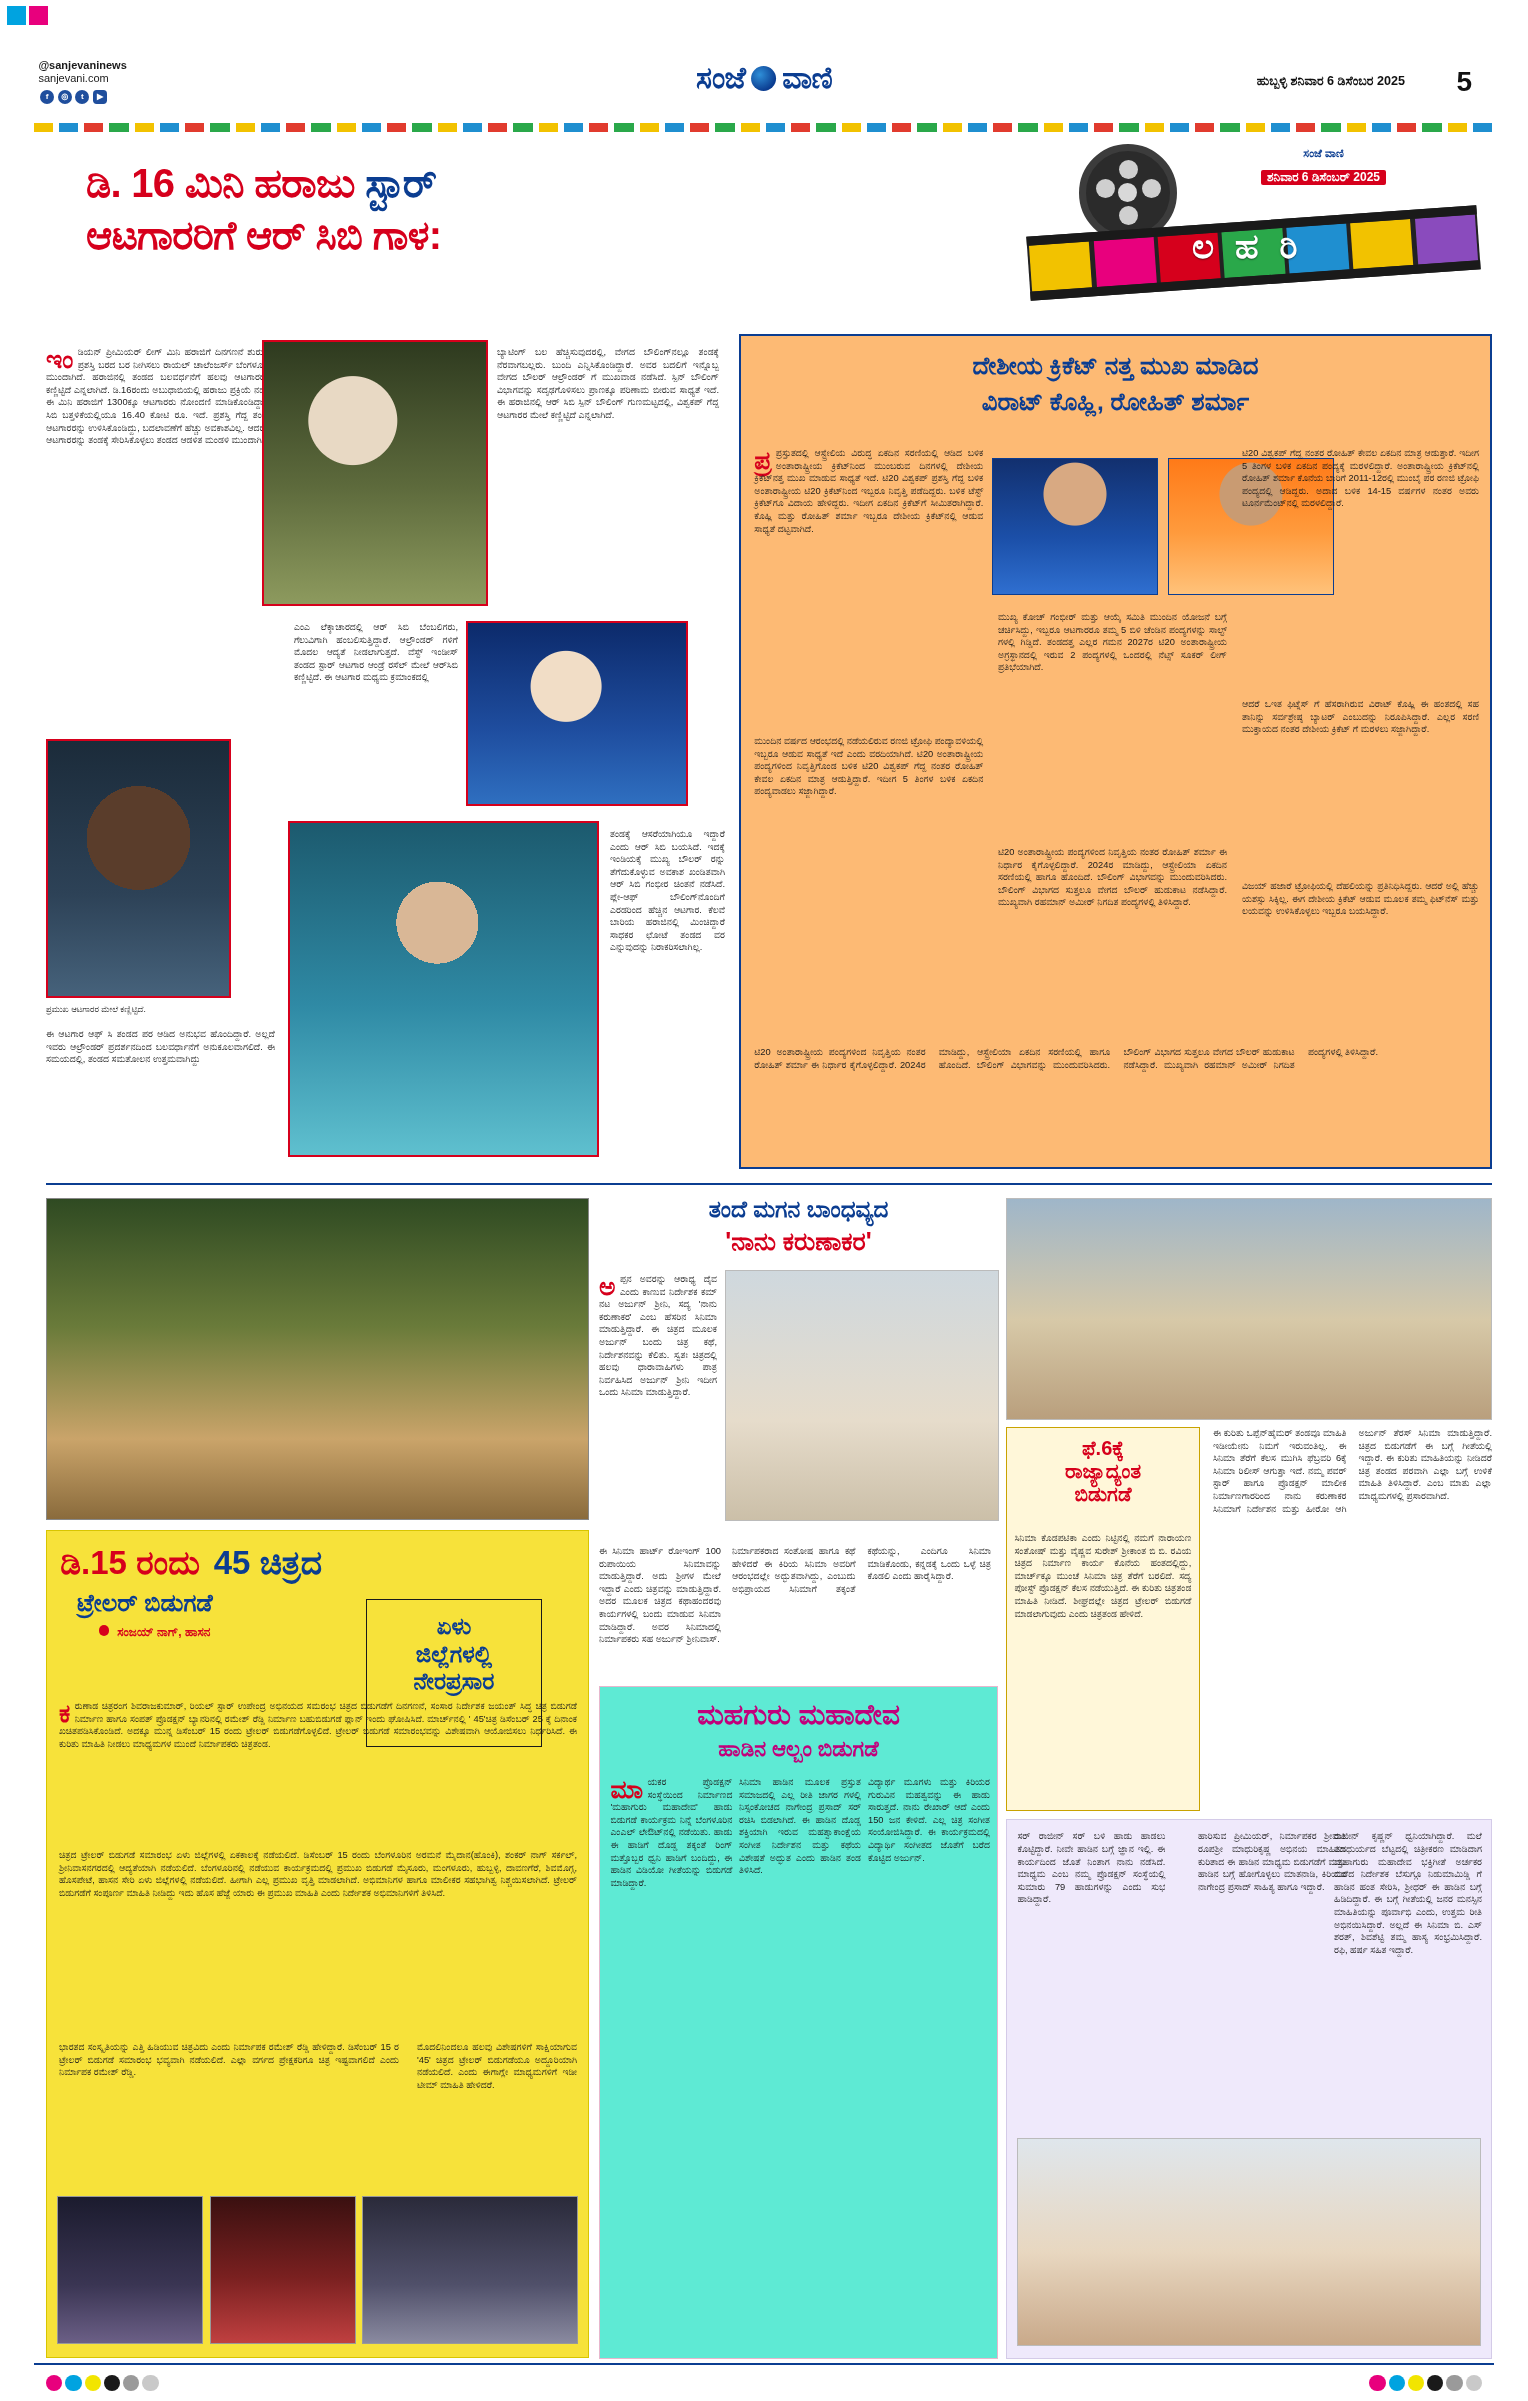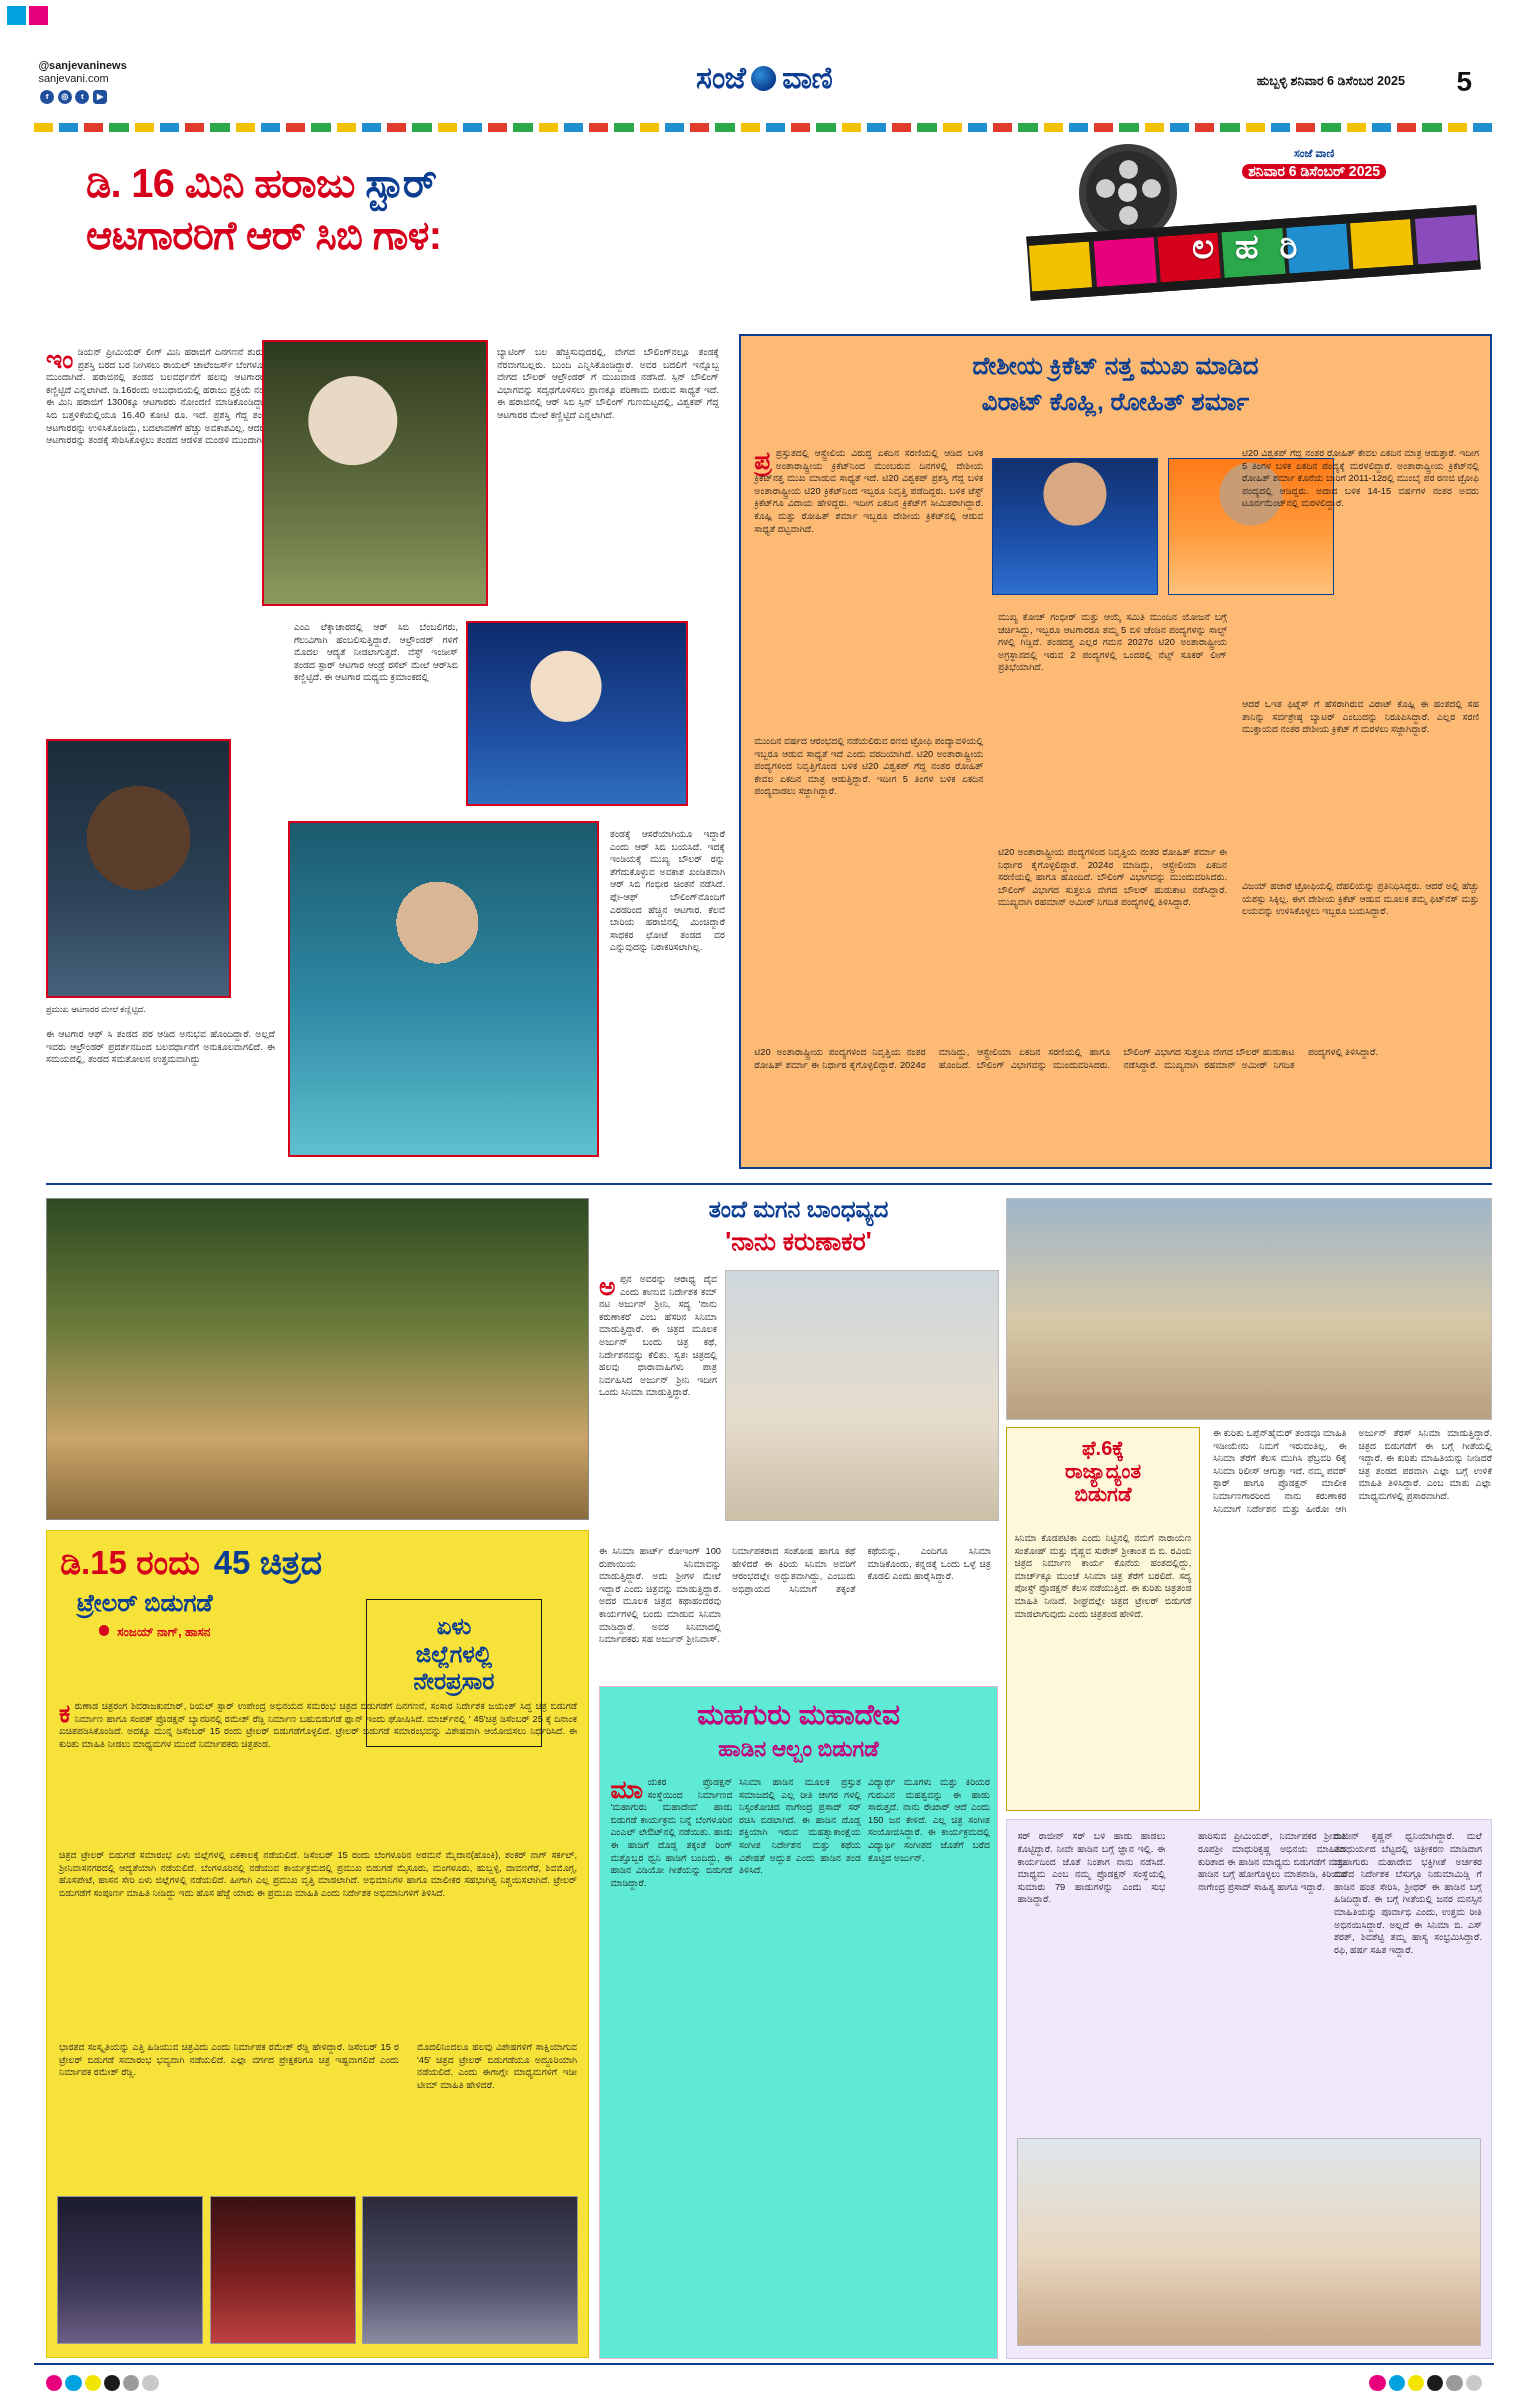--- a/index.html
+++ b/index.html
@@ -173,26 +173,26 @@
   .mini-brand {
     position: absolute;
     right: 93px; top: 3px;
     text-align: center;
     font-size: 11px;
     color: #0b3d91;
     font-weight: bold;
     line-height: 12.6px;
   }
   .mini-brand .redbox {
-    margin-top: 4px;
+    margin-top: 10px;
     background: #d6001c;
     color: #fff;
-    font-size: 14px;
+    font-size: 12px;
     padding: 1.5px 6px;
-    border-radius: 7px;
+    border-radius: 2px;
   }
 
   
   .box {
     position: absolute;
     box-sizing: border-box;
   }
   .kn {
     font-family: "Liberation Sans", sans-serif;
   }

